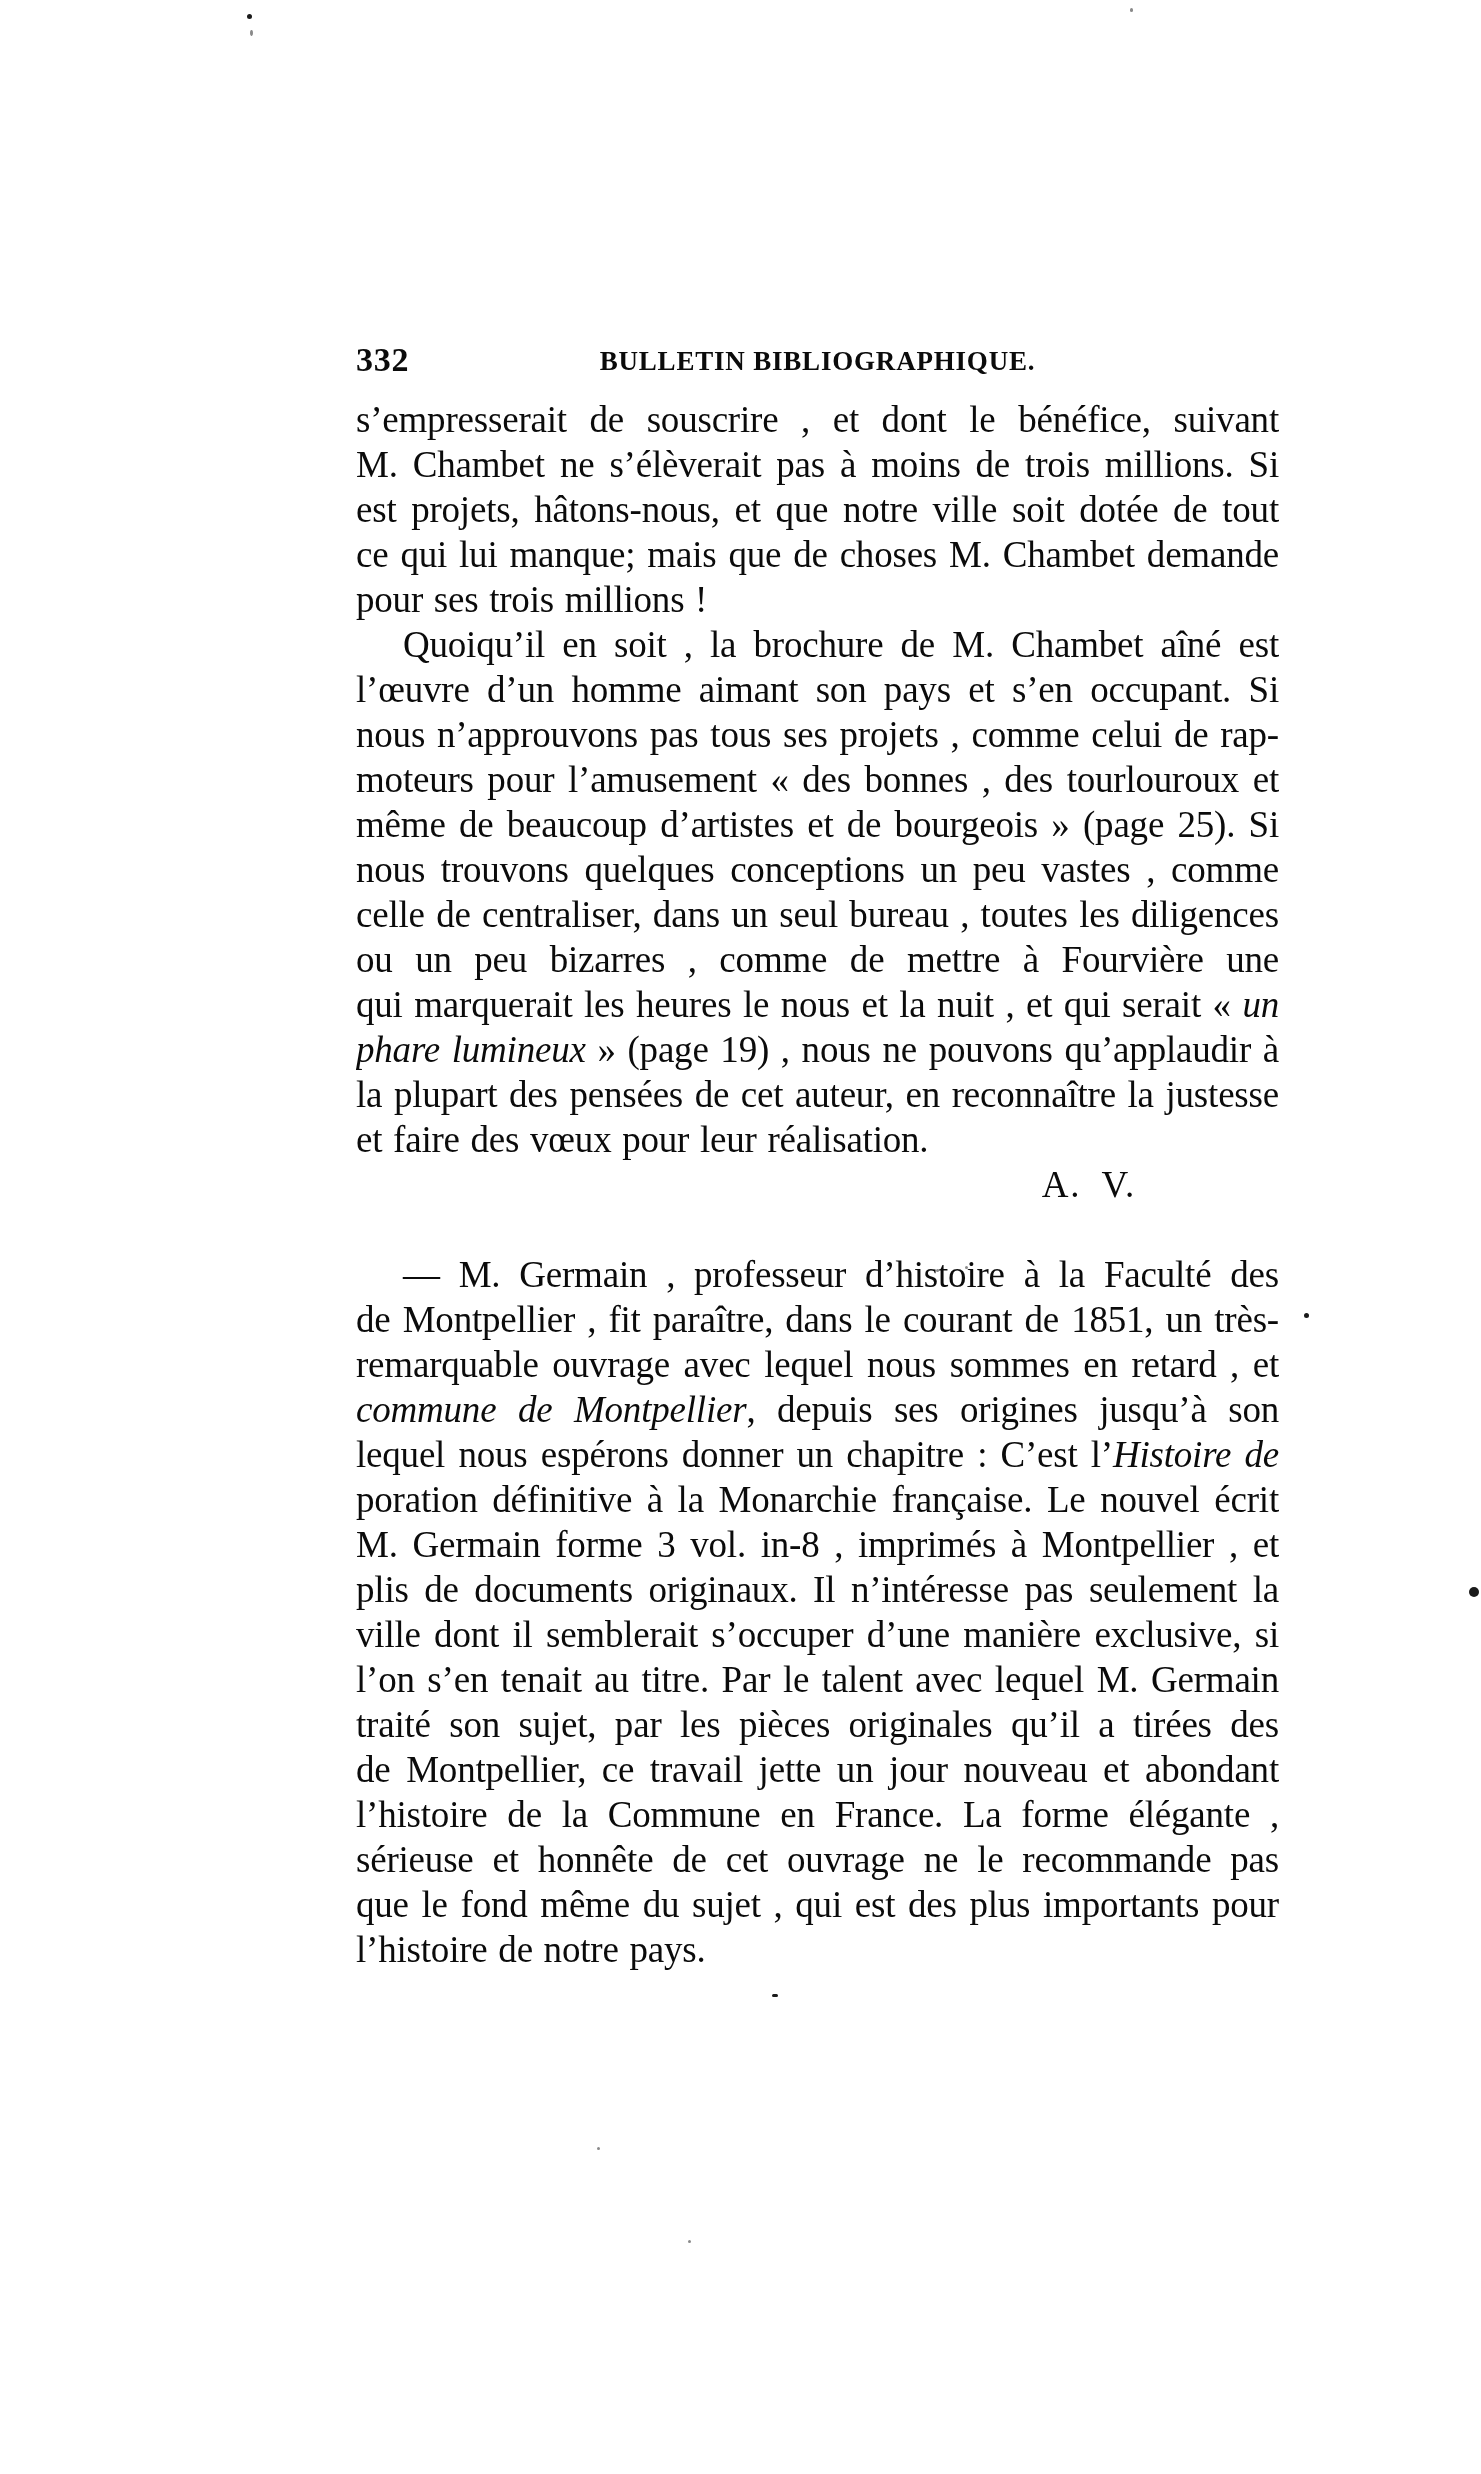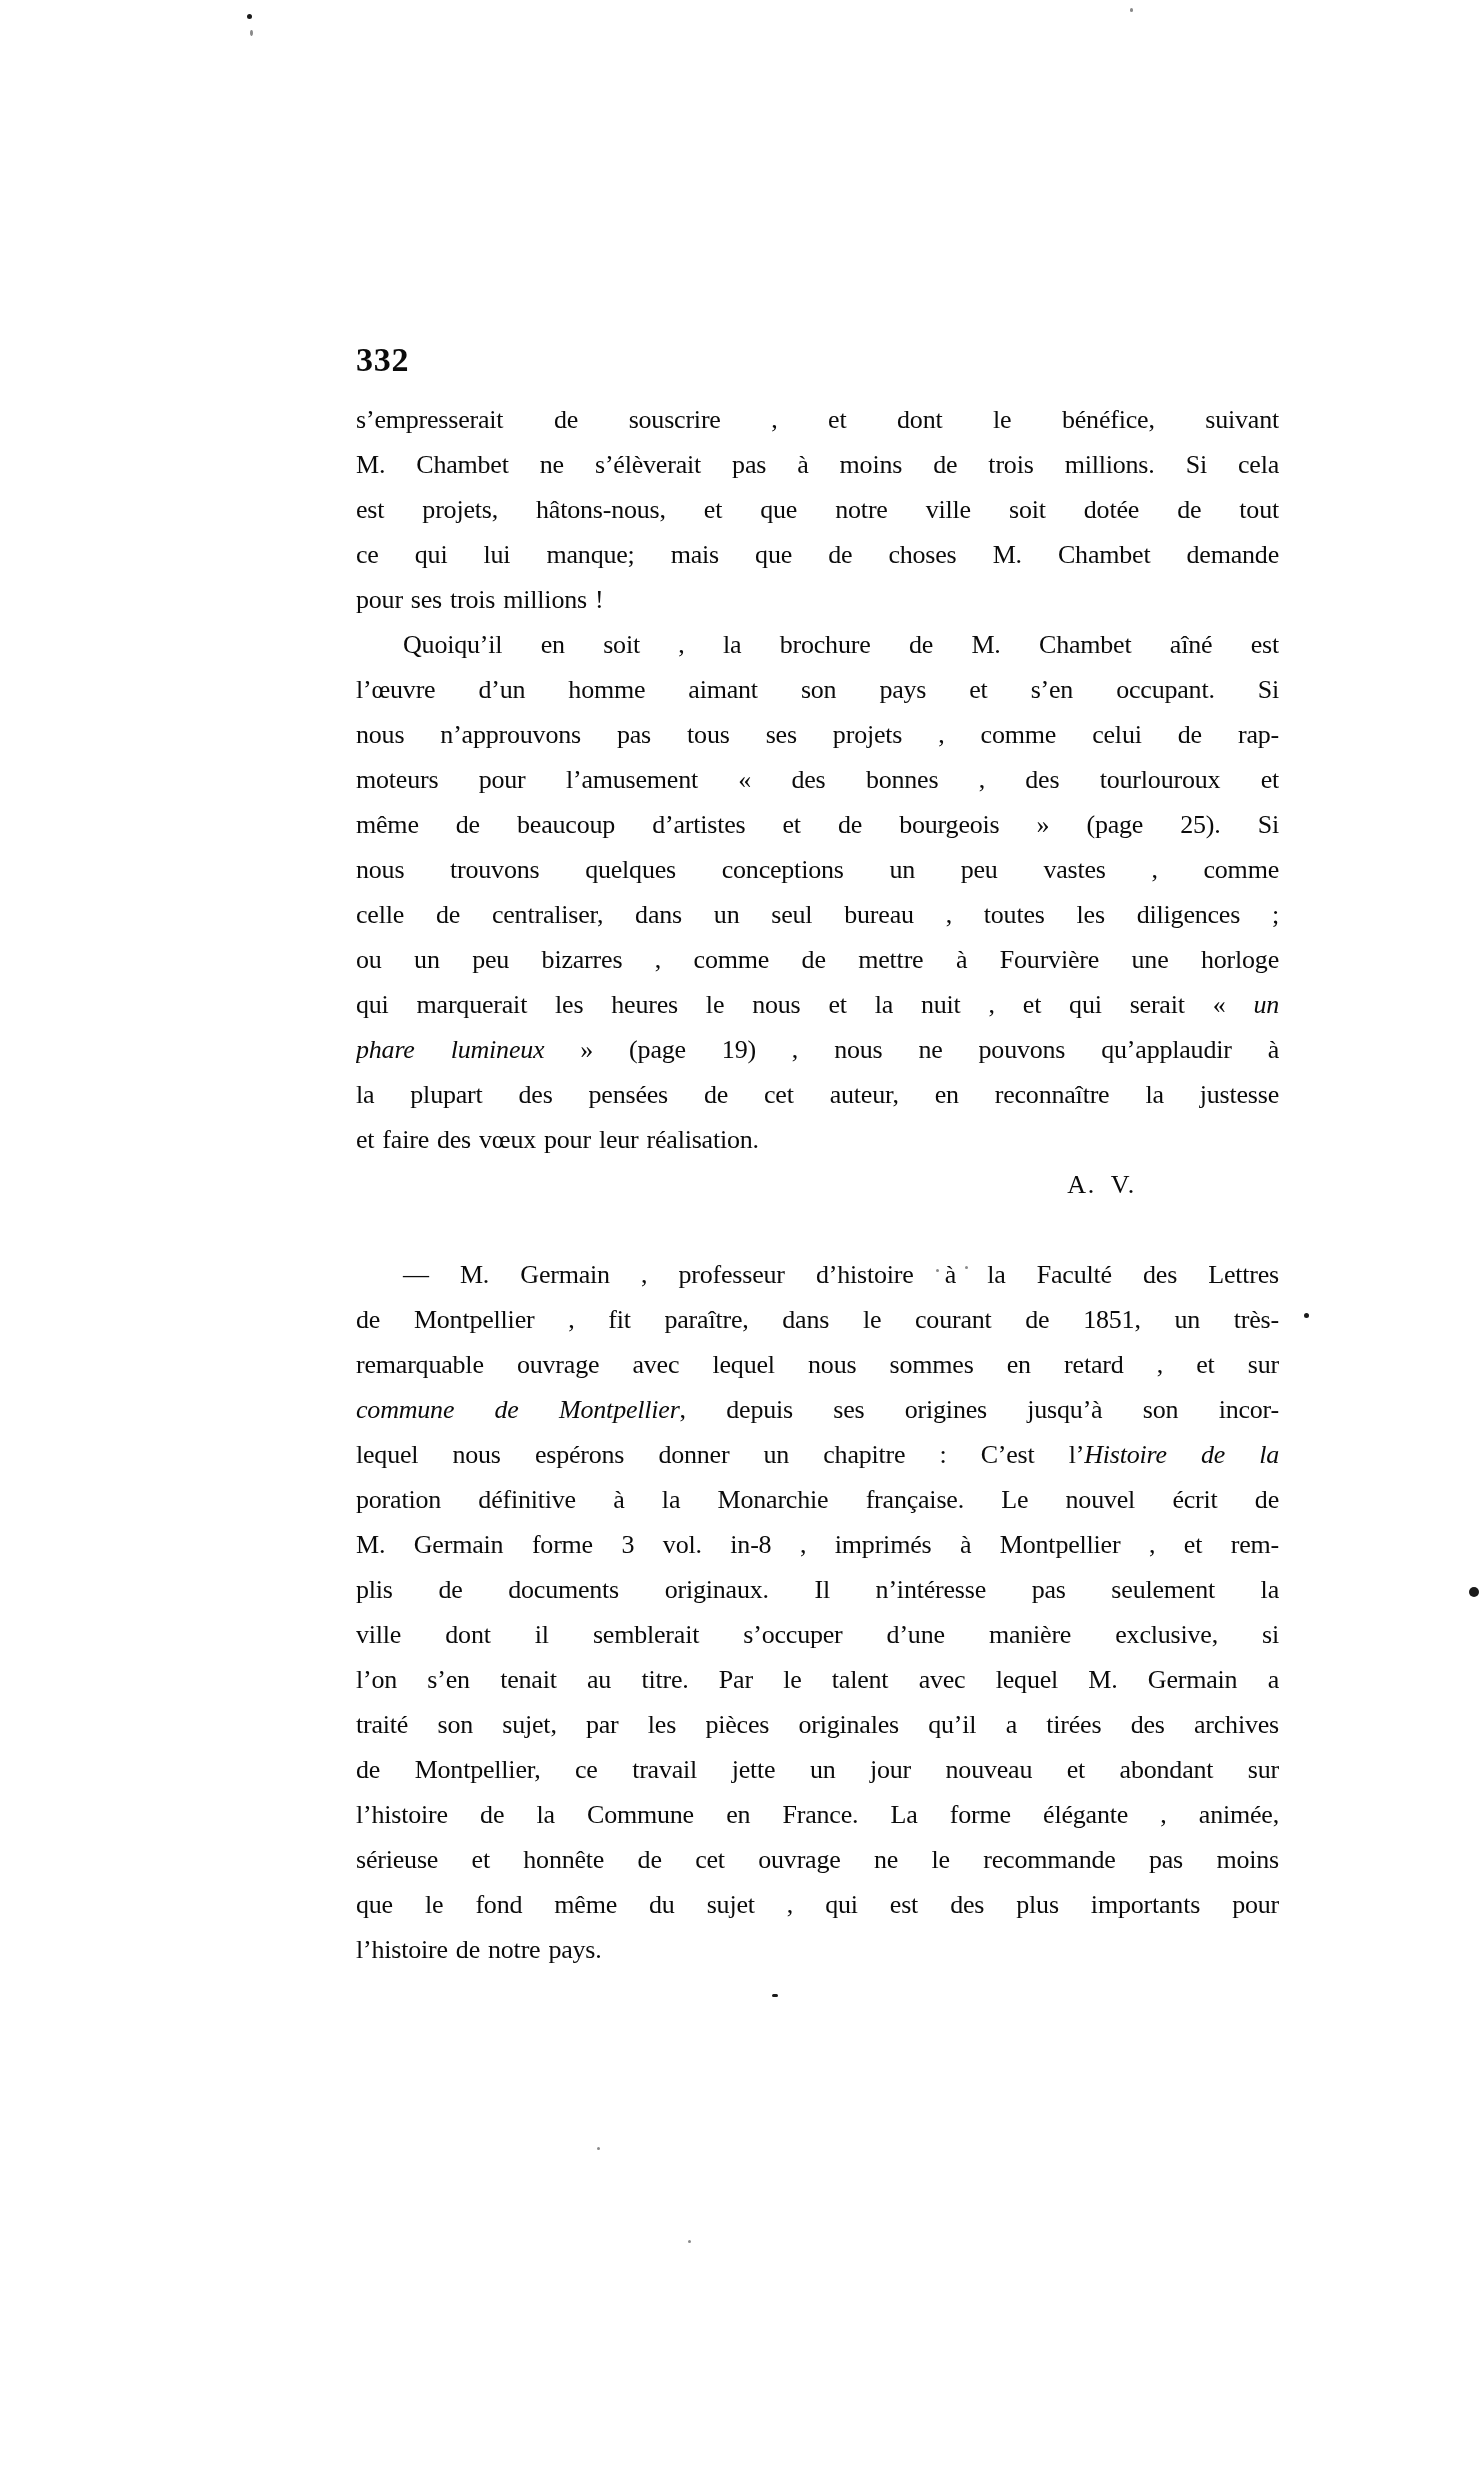--- a/index.html
+++ b/index.html
@@ -30,21 +30,21 @@
     text-align:center;
     font-size:27px; line-height:37px;
     font-weight:bold;
     letter-spacing:0.8px;
   }
   
   .textblock{
     position:absolute;
     left:356px; top:397px;
     width:923px;
-    font-size:26px;
+    font-size:37px;
     line-height:45px;
     letter-spacing:-0.2px;
     word-spacing:1.7px;
     text-align:justify;
   }
   .para{margin:0;}
   .para.gap{margin-top:45px;}
   .line{
     text-align:justify;
     text-align-last:justify;
@@ -65,20 +65,21 @@
   .speck.faint{background:#8a8a8a;}
   .speck.dash{border-radius:1.7px;}
 </style>
 </head>
 <body>
 
 <div class="page">
 
   <div class="header">
     <span class="pageno">332</span>
+    <span class="running-title">BULLETIN BIBLIOGRAPHIQUE.</span>
   </div>
 
   <div class="textblock">
       <div class="para">
         <div class="line"><span>s’empresserait de souscrire , et dont le bénéfice, suivant</span></div>
         <div class="line"><span>M. Chambet ne s’élèverait pas à moins de trois millions. Si cela</span></div>
         <div class="line"><span>est projets, hâtons-nous, et que notre ville soit dotée de tout</span></div>
         <div class="line"><span>ce qui lui manque; mais que de choses M. Chambet demande</span></div>
         <div class="line last"><span>pour ses trois millions !</span></div>
       </div>

